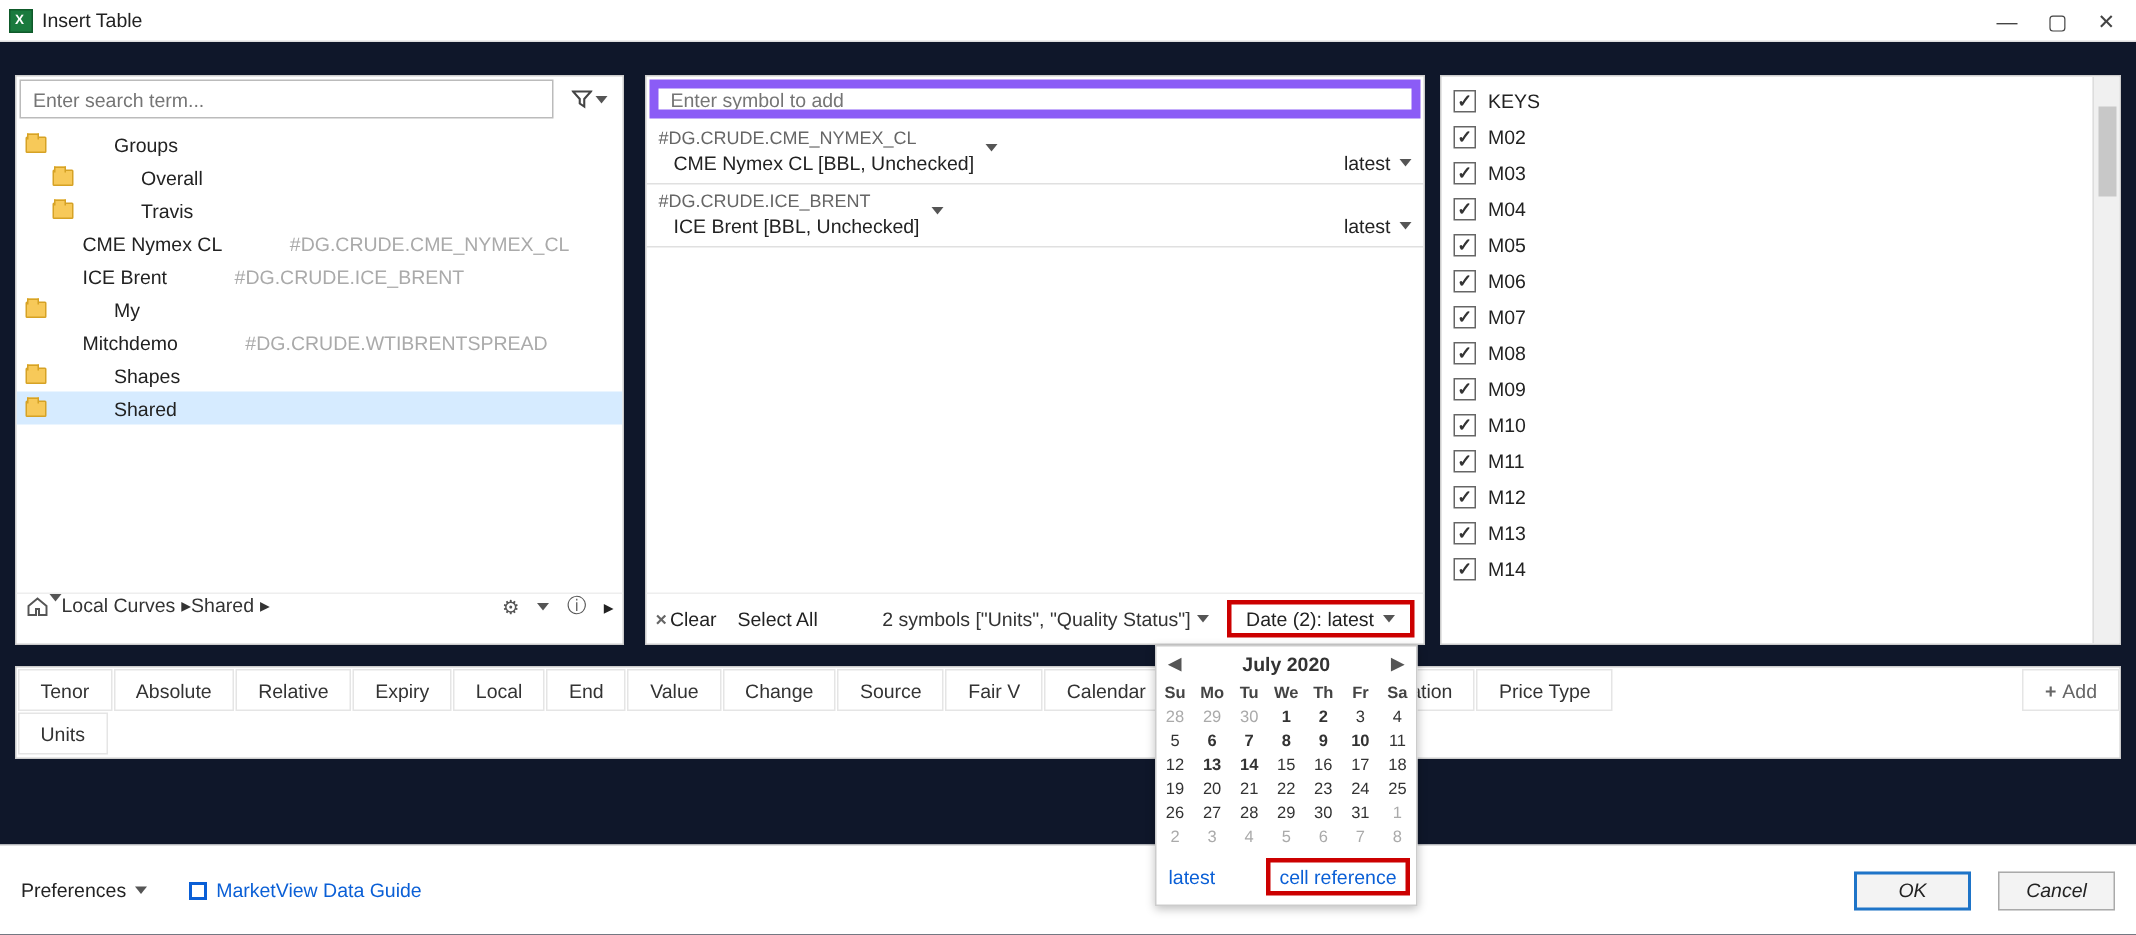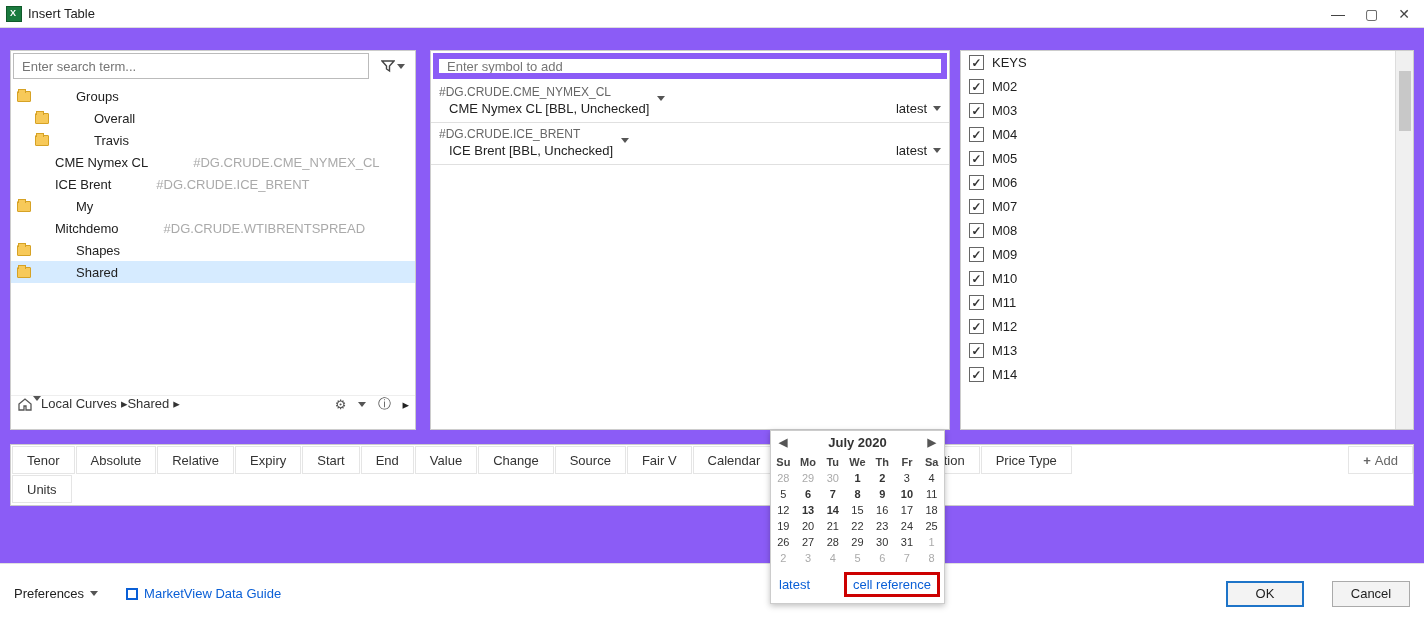--- a/index.html
+++ b/index.html
@@ -1,17 +1,17 @@
 <!DOCTYPE html>
 <html><head>
 <meta charset="utf-8">
 <style>
   * { box-sizing: border-box; margin: 0; padding: 0; font-family: "Segoe UI", Tahoma, sans-serif; font-size: 13px; }
   body { background:#e9e9e9; color:#222; }
-  .window { width:1424px; height:623px; background:#8b5cf6; position:relative; overflow:hidden;}
+  .window { width:1424px; height:623px; background:#0f172a; position:relative; overflow:hidden;}
   .titlebar { height:28px; display:flex; align-items:center; padding:0 6px; background:#fff; border-bottom:1px solid #ddd;}
   .titlebar .app-icon { width:16px; height:16px; background:#1a7a3e; border:1px solid #0f5a2a; margin-right:6px; position:relative;}
   .titlebar .app-icon::after{content:"X"; color:#fff; font-size:9px; position:absolute; left:3px; top:1px; font-weight:bold;}
   .titlebar .win-controls { margin-left:auto; display:flex; gap:20px; align-items:center; padding-right:8px;}
   .win-controls span { font-size:14px; color:#444; }
 
   .main-area { position:absolute; top:30px; left:10px; right:10px; bottom:60px; }
 
   .pane-left { position:absolute; top:20px; left:0; width:406px; height:380px; border:1px solid #ccc; background:#fff; display:flex; flex-direction:column;}
   .pane-mid  { position:absolute; top:20px; left:420px; width:520px; height:380px; border:1px solid #ccc; background:#fff; display:flex; flex-direction:column;}
@@ -43,38 +43,38 @@
   .symbol-name .dd{margin-left:8px;}
   .symbol-latest { margin-left:auto; display:flex; align-items:center; gap:6px; color:#222;}
 
   .mid-footer { margin-top:auto; border-top:1px solid #eee; height:34px; display:flex; align-items:center; padding:0 6px; gap:14px;}
   .mid-footer .x{font-weight:bold;color:#666;margin-right:2px;}
   .date-control { margin-left:auto; display:flex; align-items:center;}
   .symbols-txt { color:#333;}
   .date-box { border:3px solid #c00; padding:2px 10px; display:flex; align-items:center; gap:6px; margin-left:8px;}
 
   .right-col { flex:1; overflow:auto; padding:4px 0;}
-  .chk-row { display:flex; align-items:flex-start; height:24px; padding:0 8px; gap:8px;}
+  .chk-row { display:flex; align-items:center; height:24px; padding:0 8px; gap:8px;}
   .chk { width:15px; height:15px; border:1px solid #666; display:flex; align-items:center; justify-content:center;}
   .chk.checked::after{content:"✓"; font-size:12px; color:#333; font-weight:bold; line-height:1;}
   .scroll-track{width:18px;background:#f0f0f0;border-left:1px solid #ddd;display:flex;flex-direction:column;}
   .scroll-thumb{width:12px;height:60px;background:#c8c8c8;margin:20px auto 0;}
 
   .columns-bar { position:absolute; top:414px; left:0; right:0; height:62px; border:1px solid #ccc; background:#fff; display:flex; flex-wrap:wrap; align-content:flex-start;}
   .col-head { border:1px solid #e5e5e5; height:28px; padding:0 14px; display:flex; align-items:center; color:#333; background:#fff; margin:1px 0 0 1px;}
   .col-head.add{margin-left:auto; color:#666;}
   .col-head .plus{margin-right:4px;font-weight:bold;}
 
   .bottom-bar { position:absolute; bottom:0; left:0; right:0; height:60px; background:#fff; border-top:1px solid #e0e0e0; display:flex; align-items:center; padding:0 14px;}
   .pref{display:flex;align-items:center;gap:6px;}
   .mv-guide{display:flex;align-items:center;gap:6px;color:#0a5fd6;margin-left:28px;}
   .mv-guide .sq{width:12px;height:12px;border:2px solid #0a5fd6;}
   .btn { width:78px; height:26px; border:1px solid #aaa; background:#f3f3f3; display:flex; align-items:center; justify-content:center;}
   .btn.primary{border:2px solid #1e74c8;}
-  .btn-row{margin-left:auto;display:flex;gap:28px;}
+  .btn-row{margin-left:auto;display:flex;gap:18px;font-style:italic;}
 
   
   .calendar { position:absolute; left:770px; top:430px; width:175px; background:#fff; border:1px solid #ccc; box-shadow:0 2px 6px rgba(0,0,0,.25); z-index:50; font-size:12px;}
   .cal-head{display:flex;align-items:center;justify-content:space-between;padding:4px 8px;font-weight:bold;color:#333;}
   .cal-head .nav{font-size:11px;color:#555;cursor:pointer;}
   .cal-grid{display:grid;grid-template-columns:repeat(7,1fr);text-align:center;}
   .cal-dow{font-weight:bold;color:#444;padding:2px 0;font-size:11px;}
   .cal-day{padding:2px 0;color:#333;font-size:11px;}
   .cal-day.muted{color:#aaa;}
   .cal-day.bold{font-weight:bold;}
@@ -190,20 +190,32 @@
       <div class="symbol-row">
         <div class="symbol-code">#DG.CRUDE.ICE_BRENT</div>
         <div class="symbol-sub">
           <span class="symbol-name"><span>ICE Brent [BBL, Unchecked]</span><span class="dd caret-down"></span></span>
           <span class="symbol-latest">
               <span>latest</span>
               <span class="caret-down"></span>
             </span>
         </div>
       </div>
+      <div class="mid-footer">
+        <span><span class="x">×</span><span>Clear</span></span>
+        <span>Select All</span>
+        <div class="date-control">
+          <span class="symbols-txt">2 symbols ["Units", "Quality Status"]</span>
+          <span class="caret-down" style="margin:0 4px"></span>
+          <span class="date-box">
+            <span>Date (2): latest</span>
+            <span class="caret-down"></span>
+          </span>
+        </div>
+      </div>
     </div>
 
     <div class="pane-right">
       <div class="right-col" id="keys-col">
           <div class="chk-row">
             <span class="chk checked"></span>
             <span>KEYS</span>
           </div>
           <div class="chk-row">
             <span class="chk checked"></span>
@@ -261,21 +273,21 @@
       <div class="scroll-track">
           <div class="scroll-thumb"></div>
         </div>
     </div>
 
     <div class="columns-bar" id="cols-bar">
         <div class="col-head">Tenor</div>
         <div class="col-head">Absolute</div>
         <div class="col-head">Relative</div>
         <div class="col-head">Expiry</div>
-        <div class="col-head">Start</div>
+        <div class="col-head">Local</div>
         <div class="col-head">End</div>
         <div class="col-head">Value</div>
         <div class="col-head">Change</div>
         <div class="col-head">Source</div>
         <div class="col-head">Fair V</div>
         <div class="col-head">Calendar</div>
         <div class="col-head">Status</div>
         <div class="col-head">Status Information</div>
         <div class="col-head">Price Type</div>
         <div class="col-head add"><span class="plus">+</span>Add</div>

